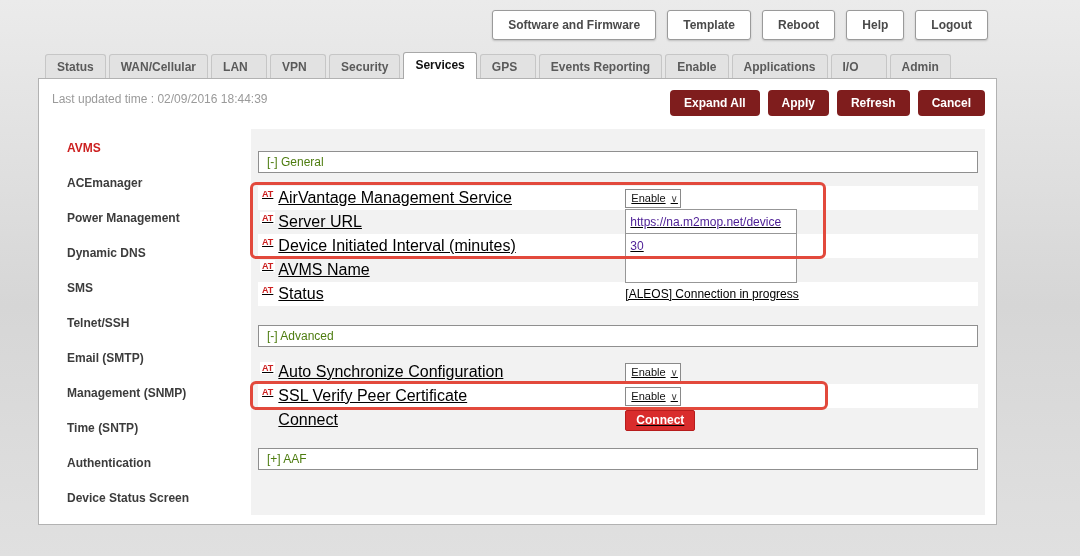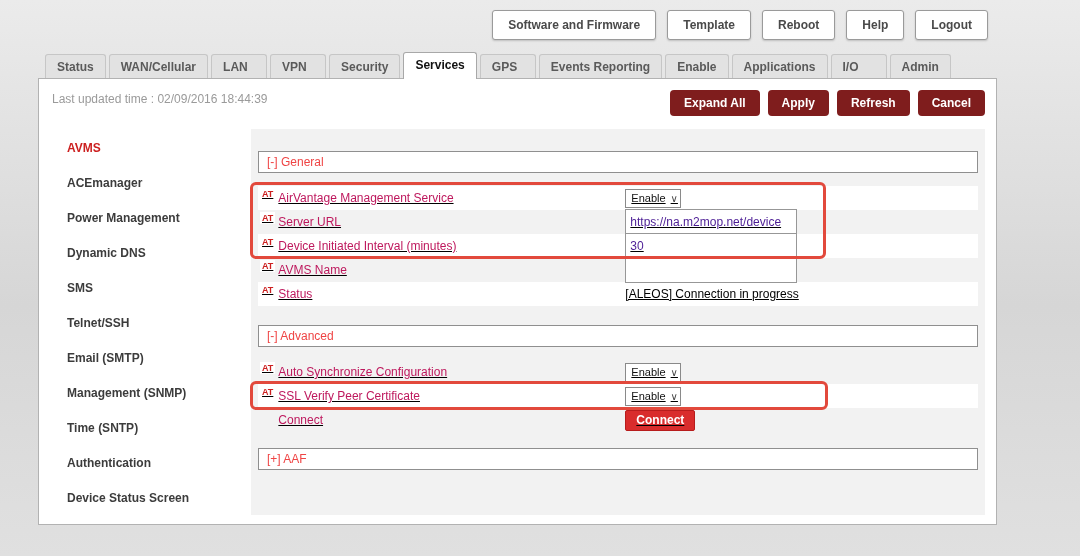--- a/index.html
+++ b/index.html
@@ -61,32 +61,32 @@
   .content {
     position:absolute; left:212px; top:50px; right:11px; bottom:9px;
     background:#f2f2f2;
   }
   .section { position:relative; margin:0 7px; }
   .section.general  { margin-top:22px; }
   .section.advanced { margin-top:19px; }
   .section.aaf      { margin-top:16px; }
   .section-header {
     height:22px; line-height:20px; padding-left:8px;
-    background:#fff; border:1px solid #8f8f8f; font-size:12px; color:#ef4444; cursor:pointer;
+    background:#fff; border:1px solid #8f8f8f; font-size:12px; color:#4d7c0f; cursor:pointer;
   }
   .rows { margin-top:13px;text-decoration:underline; }
   .row { display:flex; align-items:center; height:24px; padding-left:2px; }
   .row.white { background:#fff; }
   .row.gray  { background:transparent; }
   .at-badge {
     align-self:flex-start; margin-top:2px; padding:1px 2px;
     font-size:9px; font-weight:bold; color:var(--accent-red); background:#fff; line-height:10px;
   }
   .at-badge.hidden { visibility:hidden; }
-  .row-label { font-size:12px; color:#be185d; margin-left:3px; flex:0 0 347px; }
+  .row-label { font-size:16px; color:#000000; margin-left:3px; flex:0 0 347px; }
   .row-control { display:flex; align-items:center; }
   .text-input {
     width:172px; height:26px; border:1px solid #979797; font-size:12px;
     padding:1px 4px; font-family:"Liberation Sans",sans-serif; background:#fff; color:#4c1d95;
   }
   .fake-select {
     display:flex; align-items:center; justify-content:space-between;
     width:56px; height:19px; padding:0 5px; background:#fff;
     border:1px solid #8a8a8a; font-size:11px; color:#111; cursor:pointer;
   }

